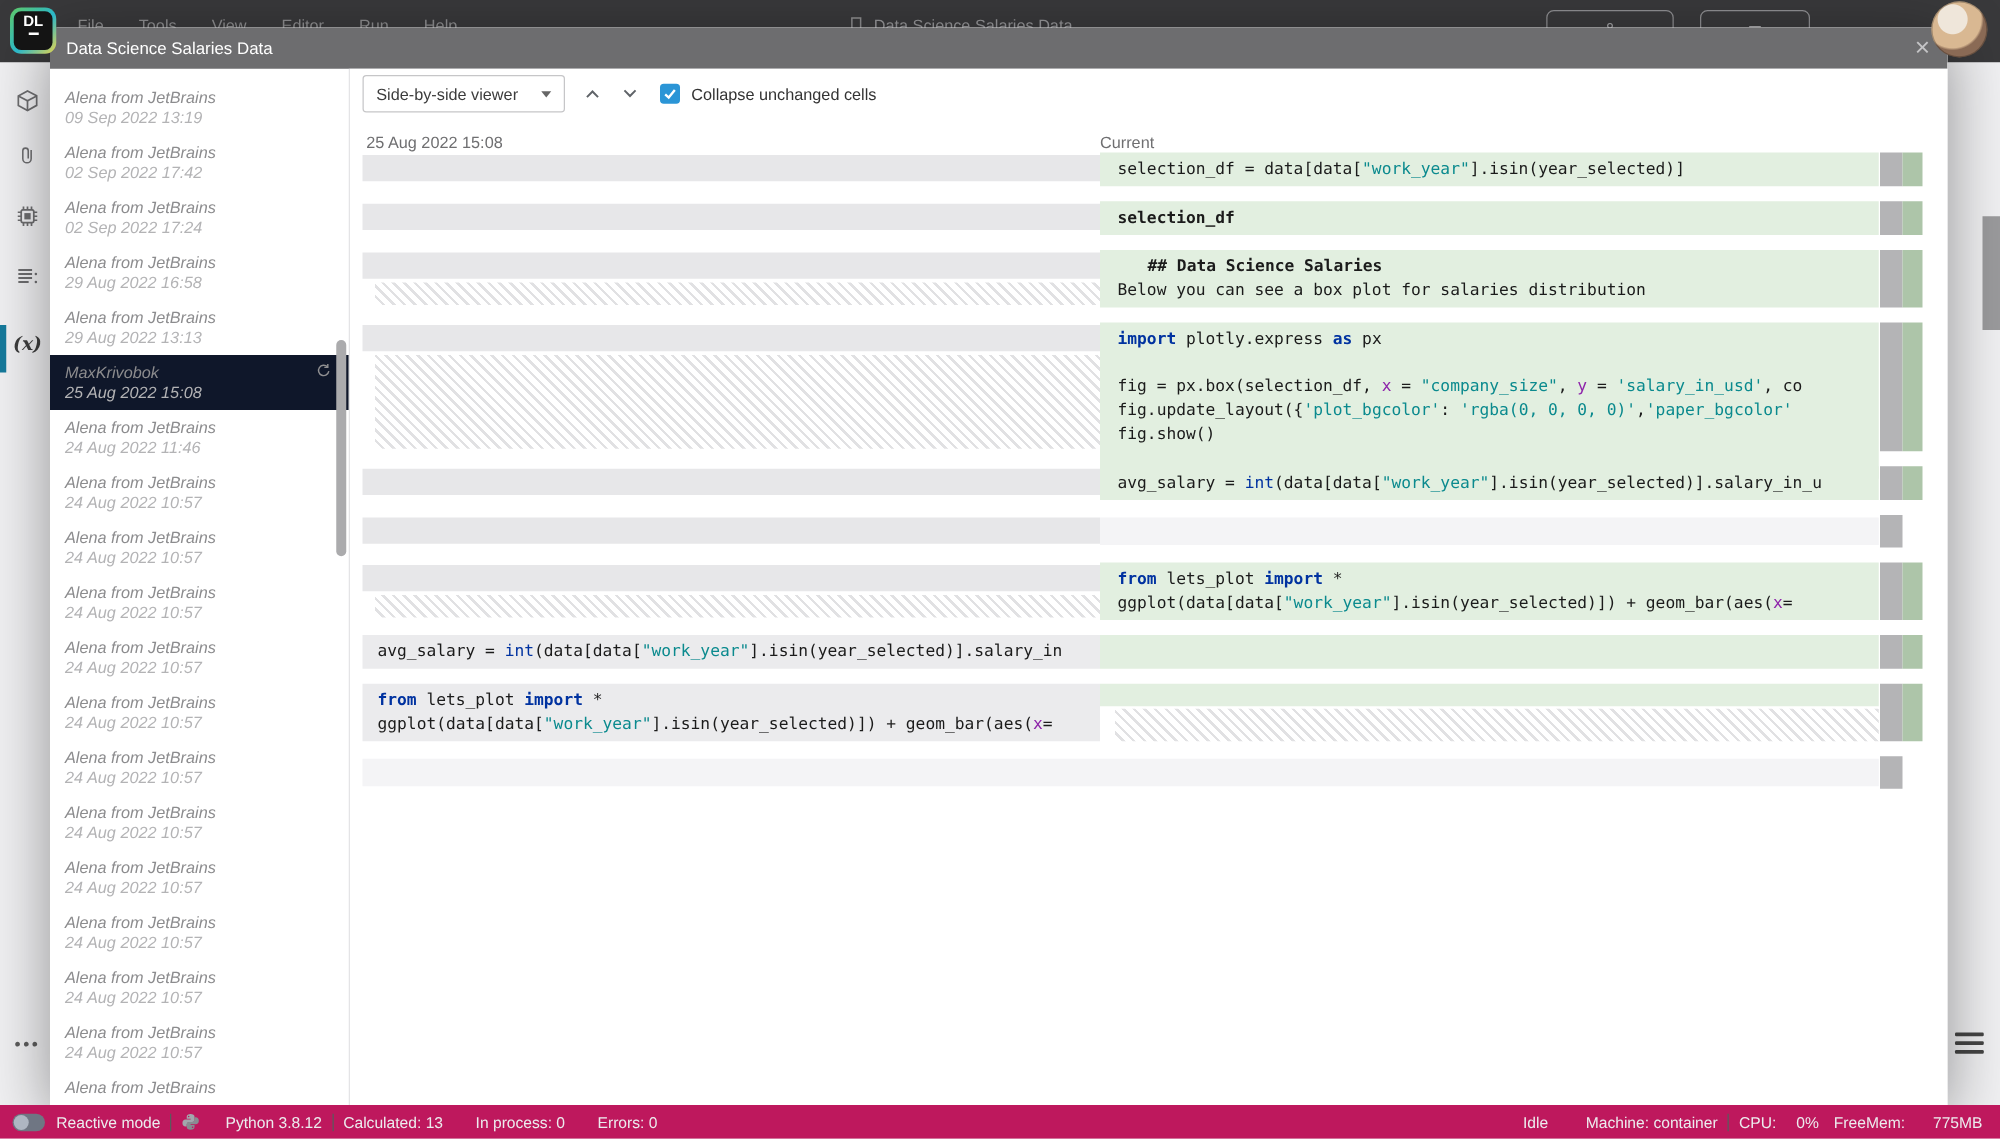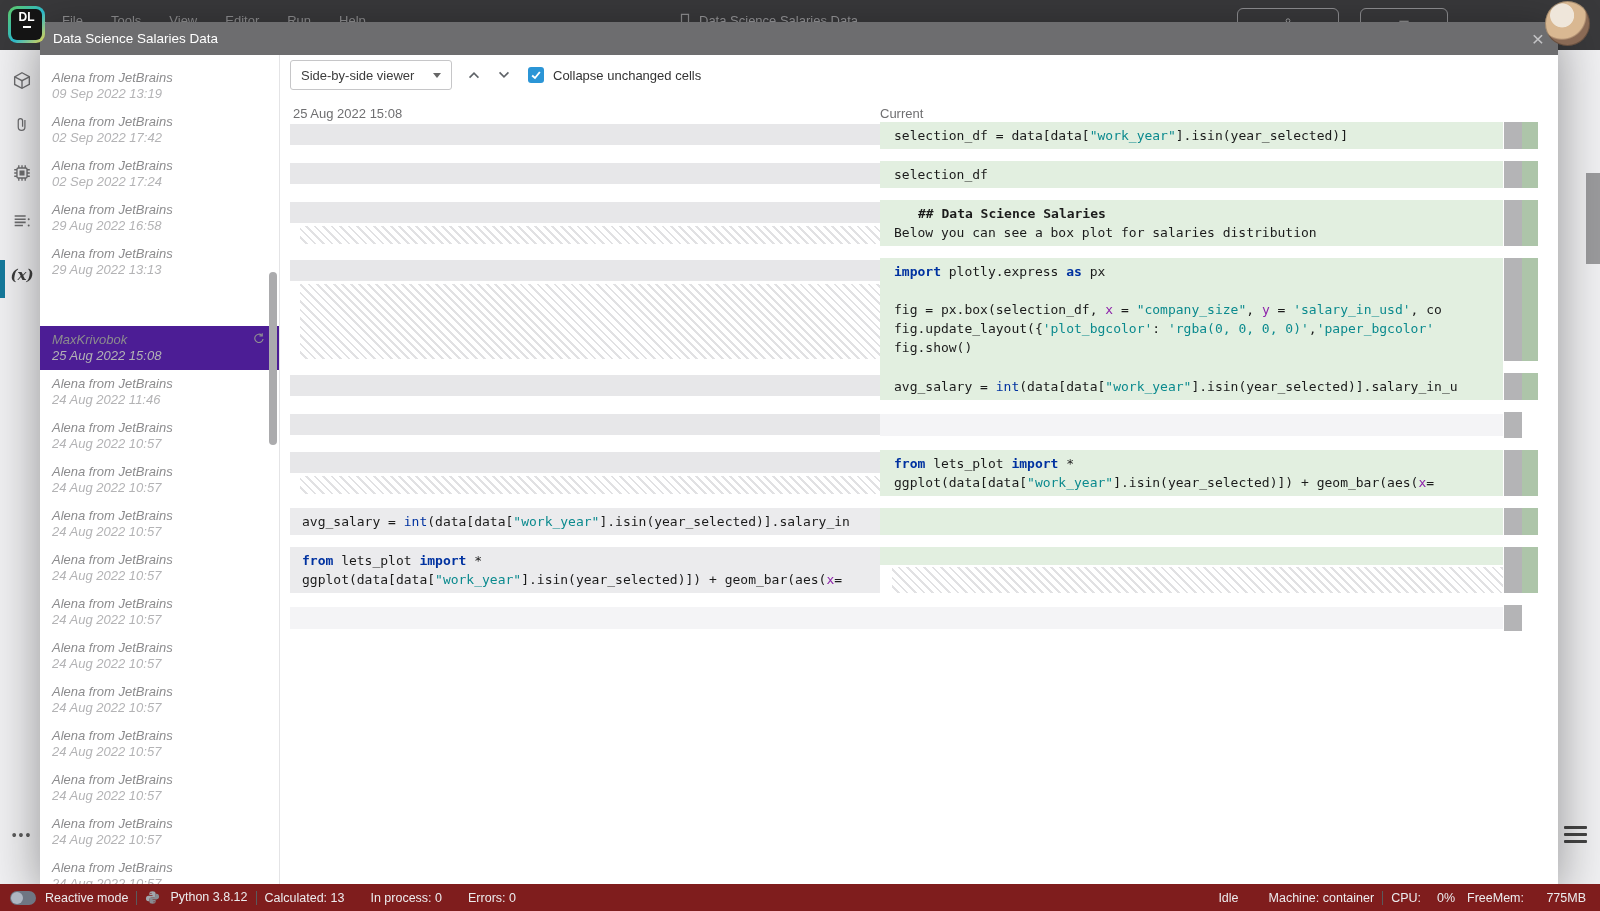--- a/index.html
+++ b/index.html
@@ -30,23 +30,23 @@
   #rail-active-bar { position:absolute; left:0; top:210px; width:5px; height:38px; background:#157a9c; }
   #rail-fx { font-family:"DejaVu Serif", serif; font-style:italic; font-weight:bold; font-size:15px; color:#3d3d3d; }
   #rail-dots { color:#5d5d5d; font-size:14px; letter-spacing:2px; }
 
   #right-strip { position:absolute; left:1558px; top:50px; width:42px; height:834px; background:#f0f0f2; z-index:2; }
   #page-scroll-thumb { position:absolute; left:1586px; top:173px; width:14px; height:91px; background:#9b9b9d; z-index:3; }
   #toc-burger { position:absolute; left:1564px; top:826px; width:23px; z-index:3; }
   #toc-burger div { height:3px; background:#454545; margin-bottom:4px; border-radius:1px; }
 
   
-  #status-bar { position:absolute; left:0; top:884px; width:1600px; height:27px; background:#7f1d1d; z-index:40;
+  #status-bar { position:absolute; left:0; top:884px; width:1600px; height:27px; background:#be185d; z-index:40;
                 display:flex; align-items:center; color:#ececee; font-size:12.5px; }
-  #status-bar .grp { display:flex; align-items:flex-start; gap:10px; }
+  #status-bar .grp { display:flex; align-items:center; gap:20px; }
   #status-bar .sep { width:1px; height:14px; background:#5a5a5c; margin:0 8px; }
   #status-left { display:flex; align-items:center; padding-left:10px; flex:1; }
   #status-right { display:flex; align-items:center; padding-right:14px; }
   #reactive-toggle { width:26px; height:14px; border-radius:7px; background:#6f7683; position:relative; margin-right:9px; }
   #reactive-toggle .knob { position:absolute; left:1px; top:1px; width:12px; height:12px; border-radius:50%; background:#aeb6c2; }
   .stat-space { width:26px; }
   .num-right { display:inline-block; text-align:right; }
 
   
   #modal { position:absolute; left:40px; top:22px; width:1518px; height:862px; z-index:10;
@@ -55,21 +55,21 @@
   #modal-title { color:#fff; font-size:13.5px; padding-left:13px; }
   #modal-close { margin-left:auto; margin-right:14px; color:#c4c4c6; font-size:21px; line-height:21px; cursor:default; }
   #modal-body { display:flex; height:829px; }
 
   
   #history-pane { width:240px; border-right:1px solid #e4e4e6; position:relative; overflow:hidden; }
   #history-list { padding-top:9px; }
   .hist-item { padding:5px 12px 6px;font-style:italic; }
   .hist-item .nm { font-size:13px; color:#8c8c8e; line-height:17px; }
   .hist-item .dt { font-size:13px; color:#b3b3b5; line-height:16px; }
-  .hist-item.sel { background:#4c1d95; position:relative;margin-top:42px; }
+  .hist-item.sel { background:#0f172a; position:relative; }
   .hist-item.sel .restore { position:absolute; right:14px; top:6px; }
   #hist-scroll-thumb { position:absolute; right:2px; top:217px; width:8px; height:173px; background:#ababad; border-radius:4px; }
 
   
   #diff-pane { flex:1; position:relative; background:#fff; }
   #diff-toolbar { position:absolute; left:10px; top:5px; display:flex; align-items:center; }
   #viewer-select { width:162px; height:30px; border:1px solid #c6c6c8; border-radius:3px; background:#fff;
                    display:flex; align-items:center; font-size:13px; color:#3c3c3c; padding:0 10px; }
   #viewer-select .caret { margin-left:auto; width:0; height:0; border-left:4px solid transparent;
                           border-right:4px solid transparent; border-top:5px solid #666; }
@@ -316,21 +316,21 @@
                 <div class="gray-bar"></div>
               </div>
               <div class="rcell" style="height: 27px;">
                 <div class="code-cell green"><div class="code-line"><span class="tok-d">selection_df = data[data[</span><span class="tok-s">"work_year"</span><span class="tok-d">].isin(year_selected)]</span></div></div>
               </div>
               <div class="marker" style="height: 27px;">
                 <div class="mg" style="width: 18px; height: 100%;"></div>
                 <div class="mgr" style="width: 16px; height: 100%;"></div>
               </div>
             </div>
-            <div class="diff-row" style="height: 27px;">
+            <div class="diff-row" style="height: 27px; font-weight: bold;">
               <div class="lcell" style="height: 27px;">
                 <div class="gray-bar"></div>
               </div>
               <div class="rcell" style="height: 27px;">
                 <div class="code-cell green"><div class="code-line"><span class="tok-d">selection_df</span></div></div>
               </div>
               <div class="marker" style="height: 27px;">
                 <div class="mg" style="width: 18px; height: 100%;"></div>
                 <div class="mgr" style="width: 16px; height: 100%;"></div>
               </div>

